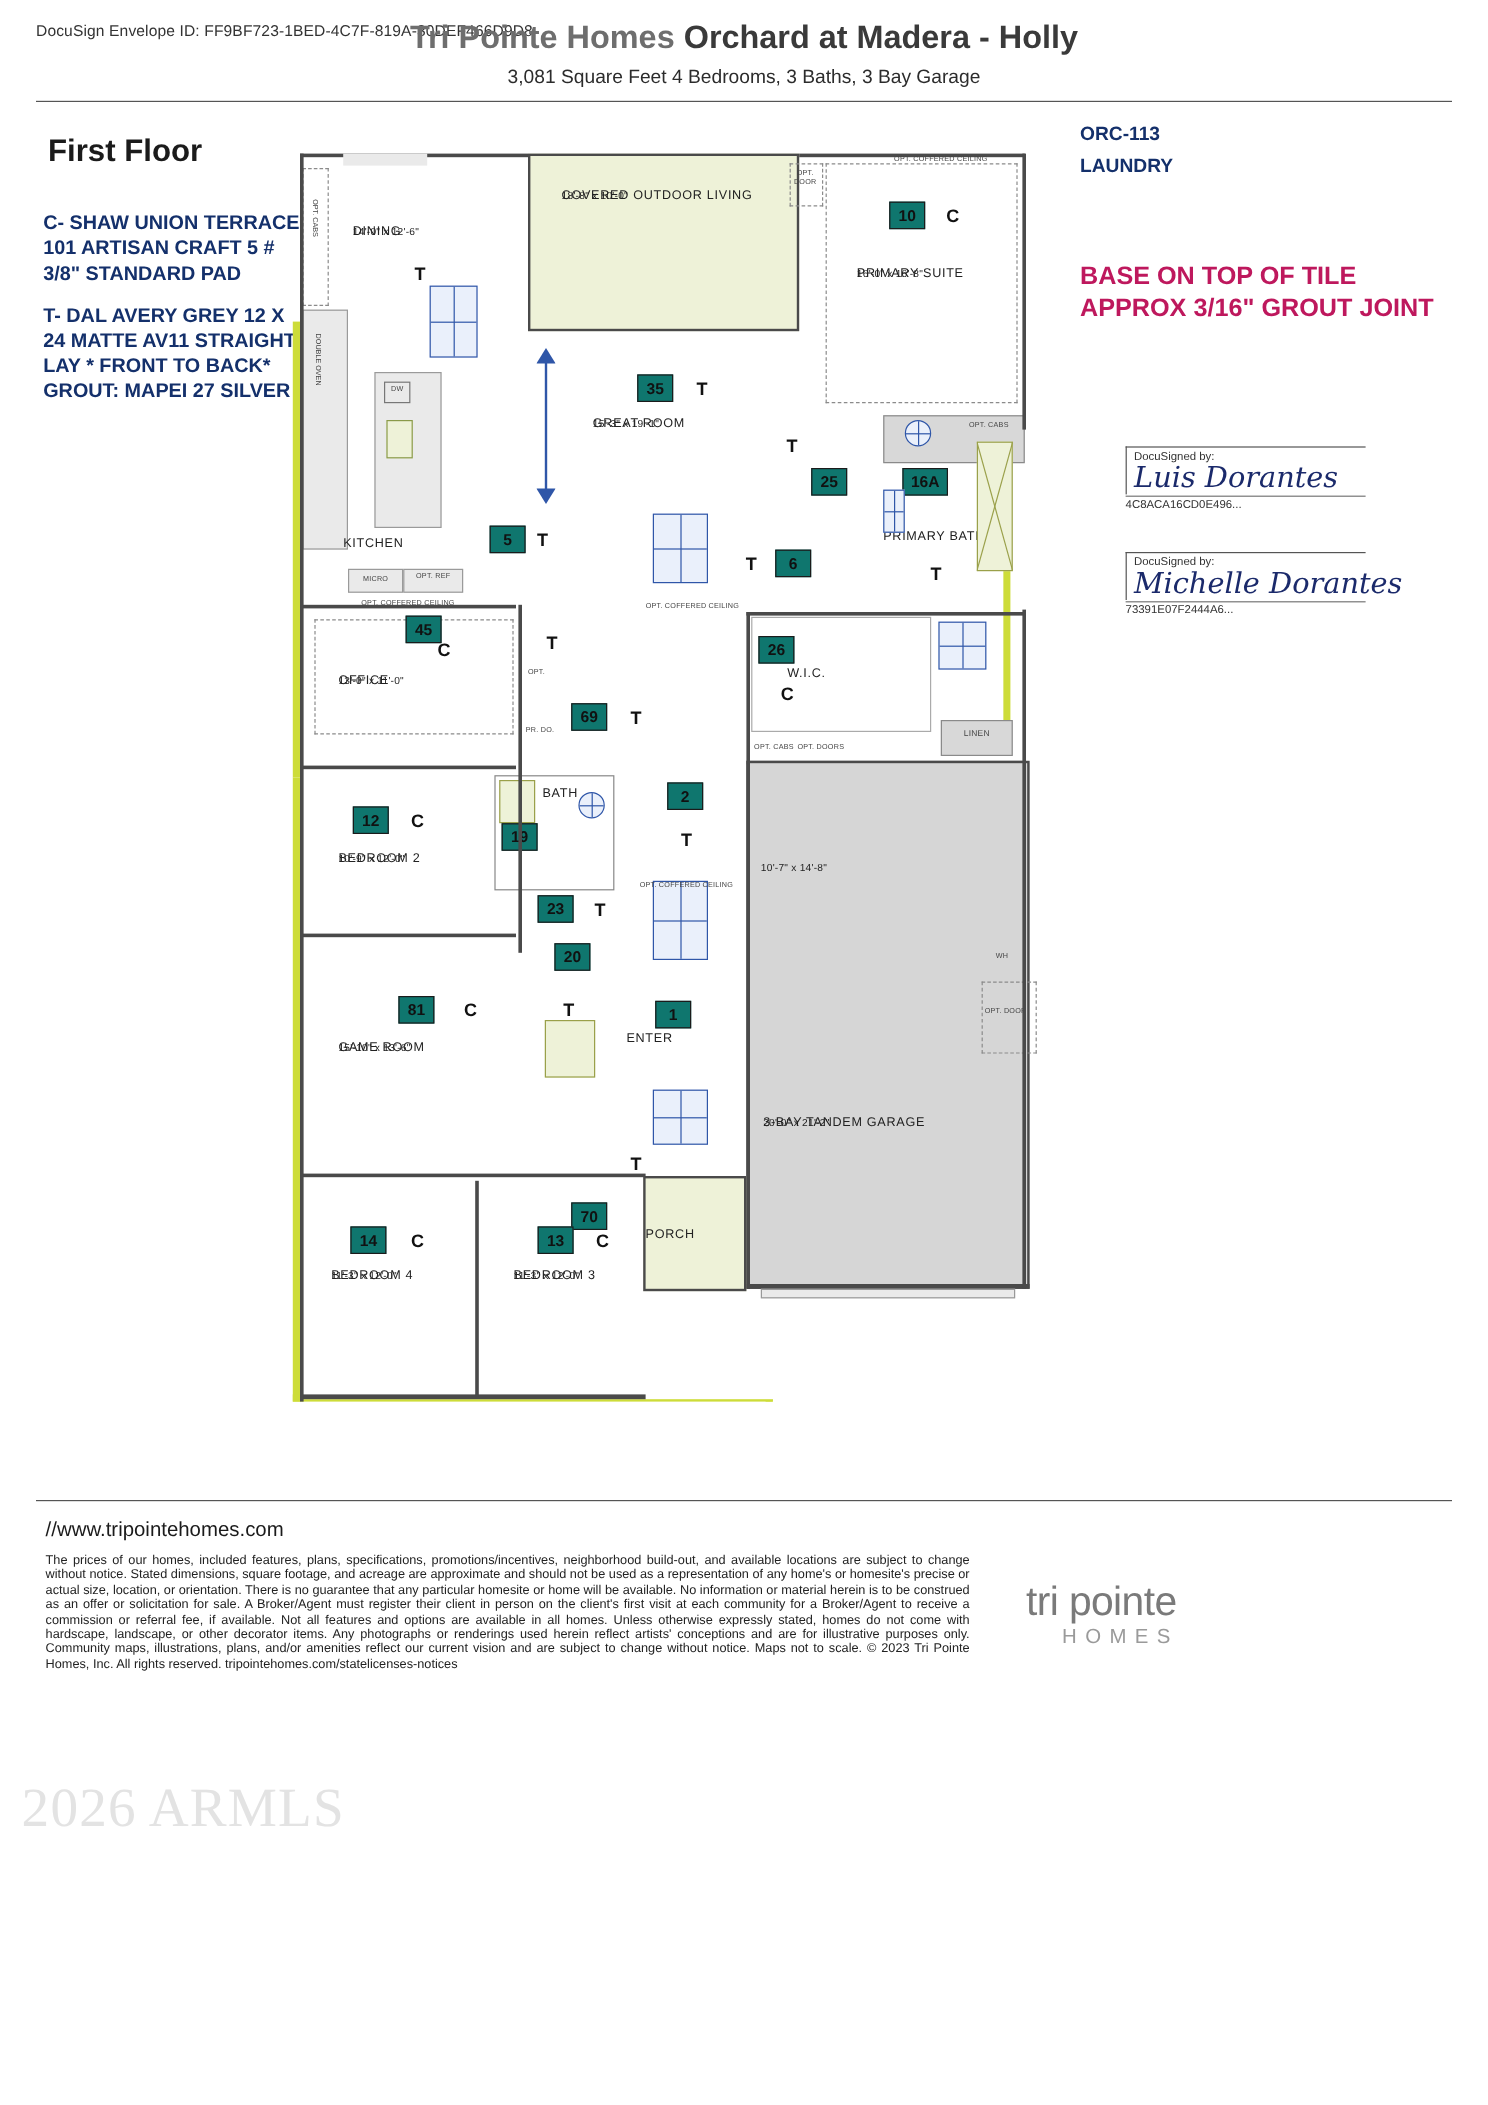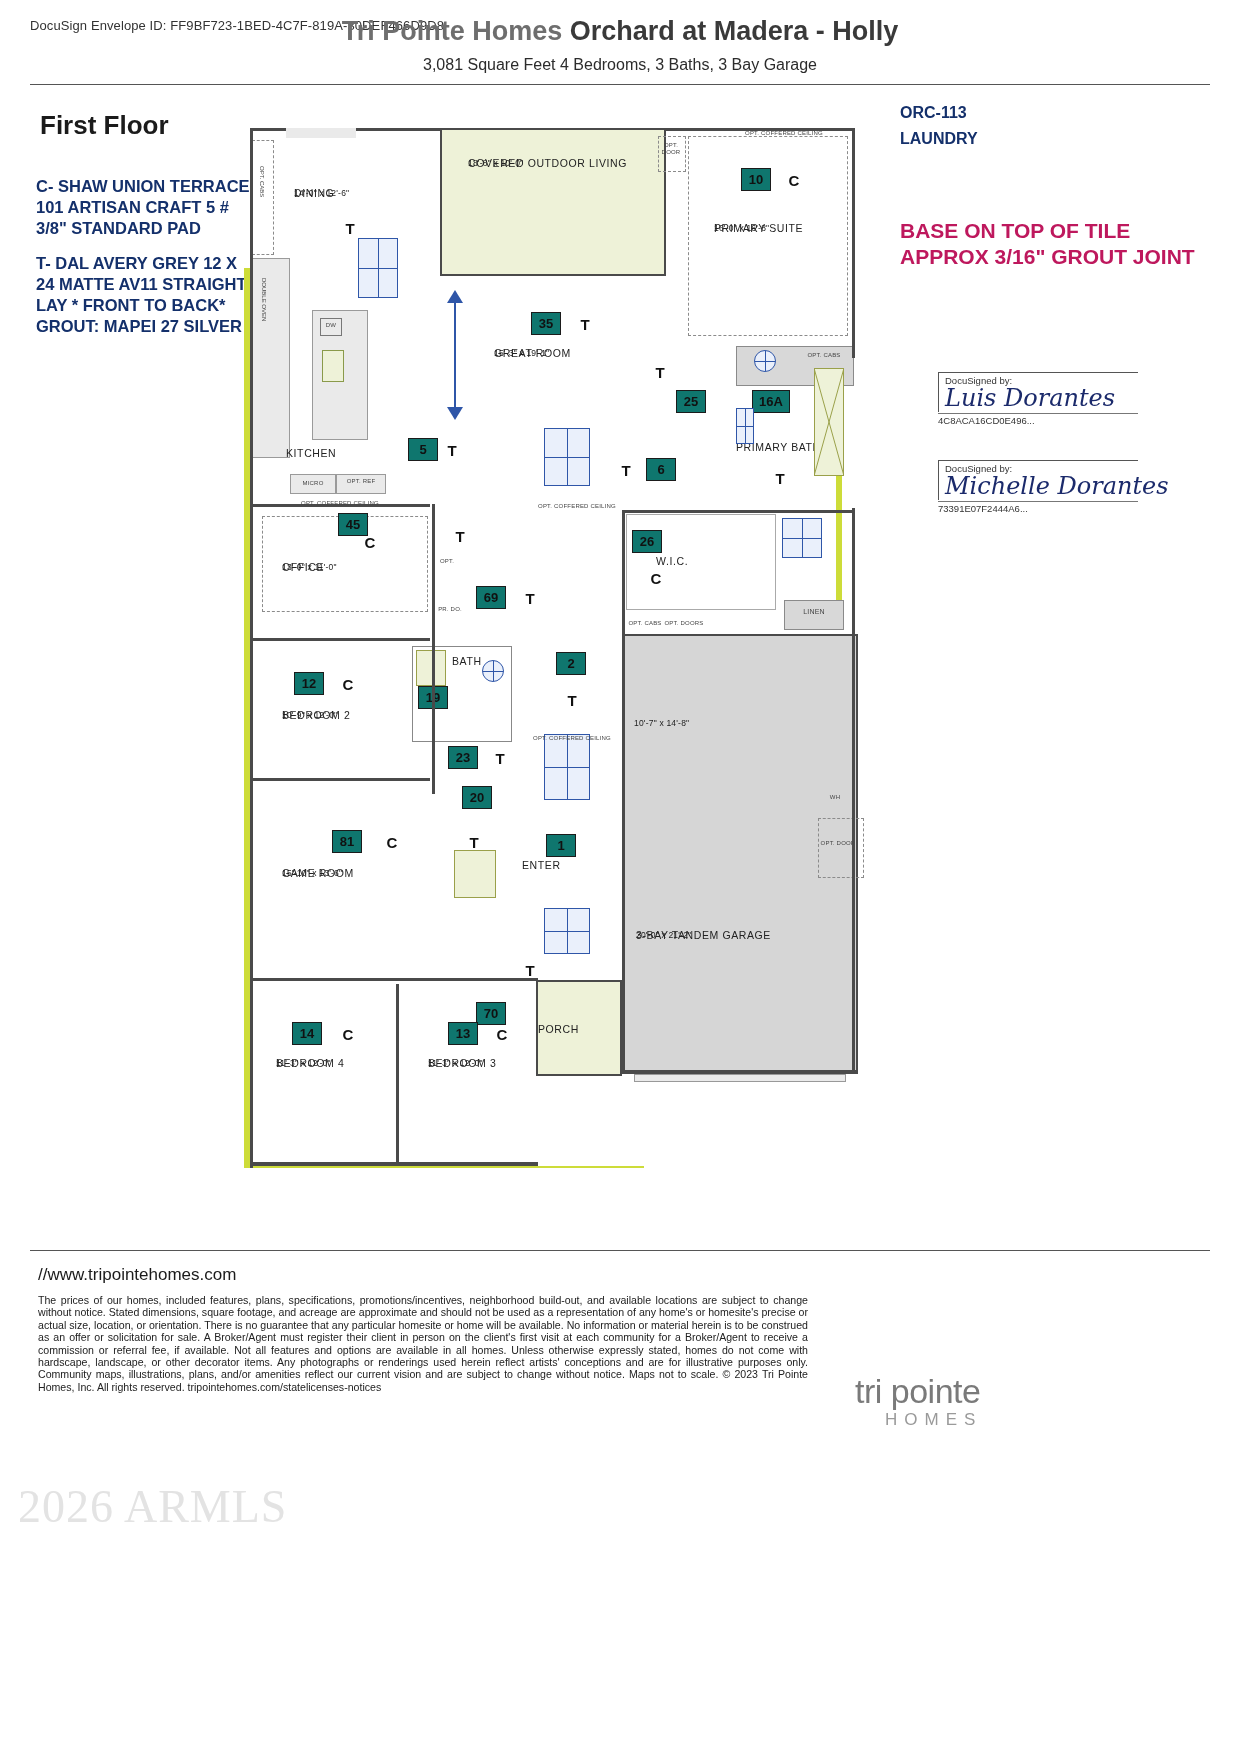--- a/index.html
+++ b/index.html
@@ -161,21 +161,21 @@
     position: absolute; left: 38px; top: 1265px;
     font-size: 17px; color: #1b1b1b;
   }
   .disclaimer {
     position: absolute; left: 38px; top: 1294px;
     width: 770px;
     font-size: 10.6px; line-height: 12.4px; color: #222;
     text-align: justify;
   }
   .logo {
-    position: absolute; left: 855px; top: 1374px;
+    position: absolute; left: 855px; top: 1318px;
     width: 200px; text-align: left;
   }
   .logo .l1 {
     font-size: 34px; color: #7a7a7a; letter-spacing: -0.5px;
     line-height: 34px;
   }
   .logo .l2 {
     font-size: 17px; color: #9a9a9a; letter-spacing: 7px;
     margin-top: 2px; margin-left: 30px;
   }

